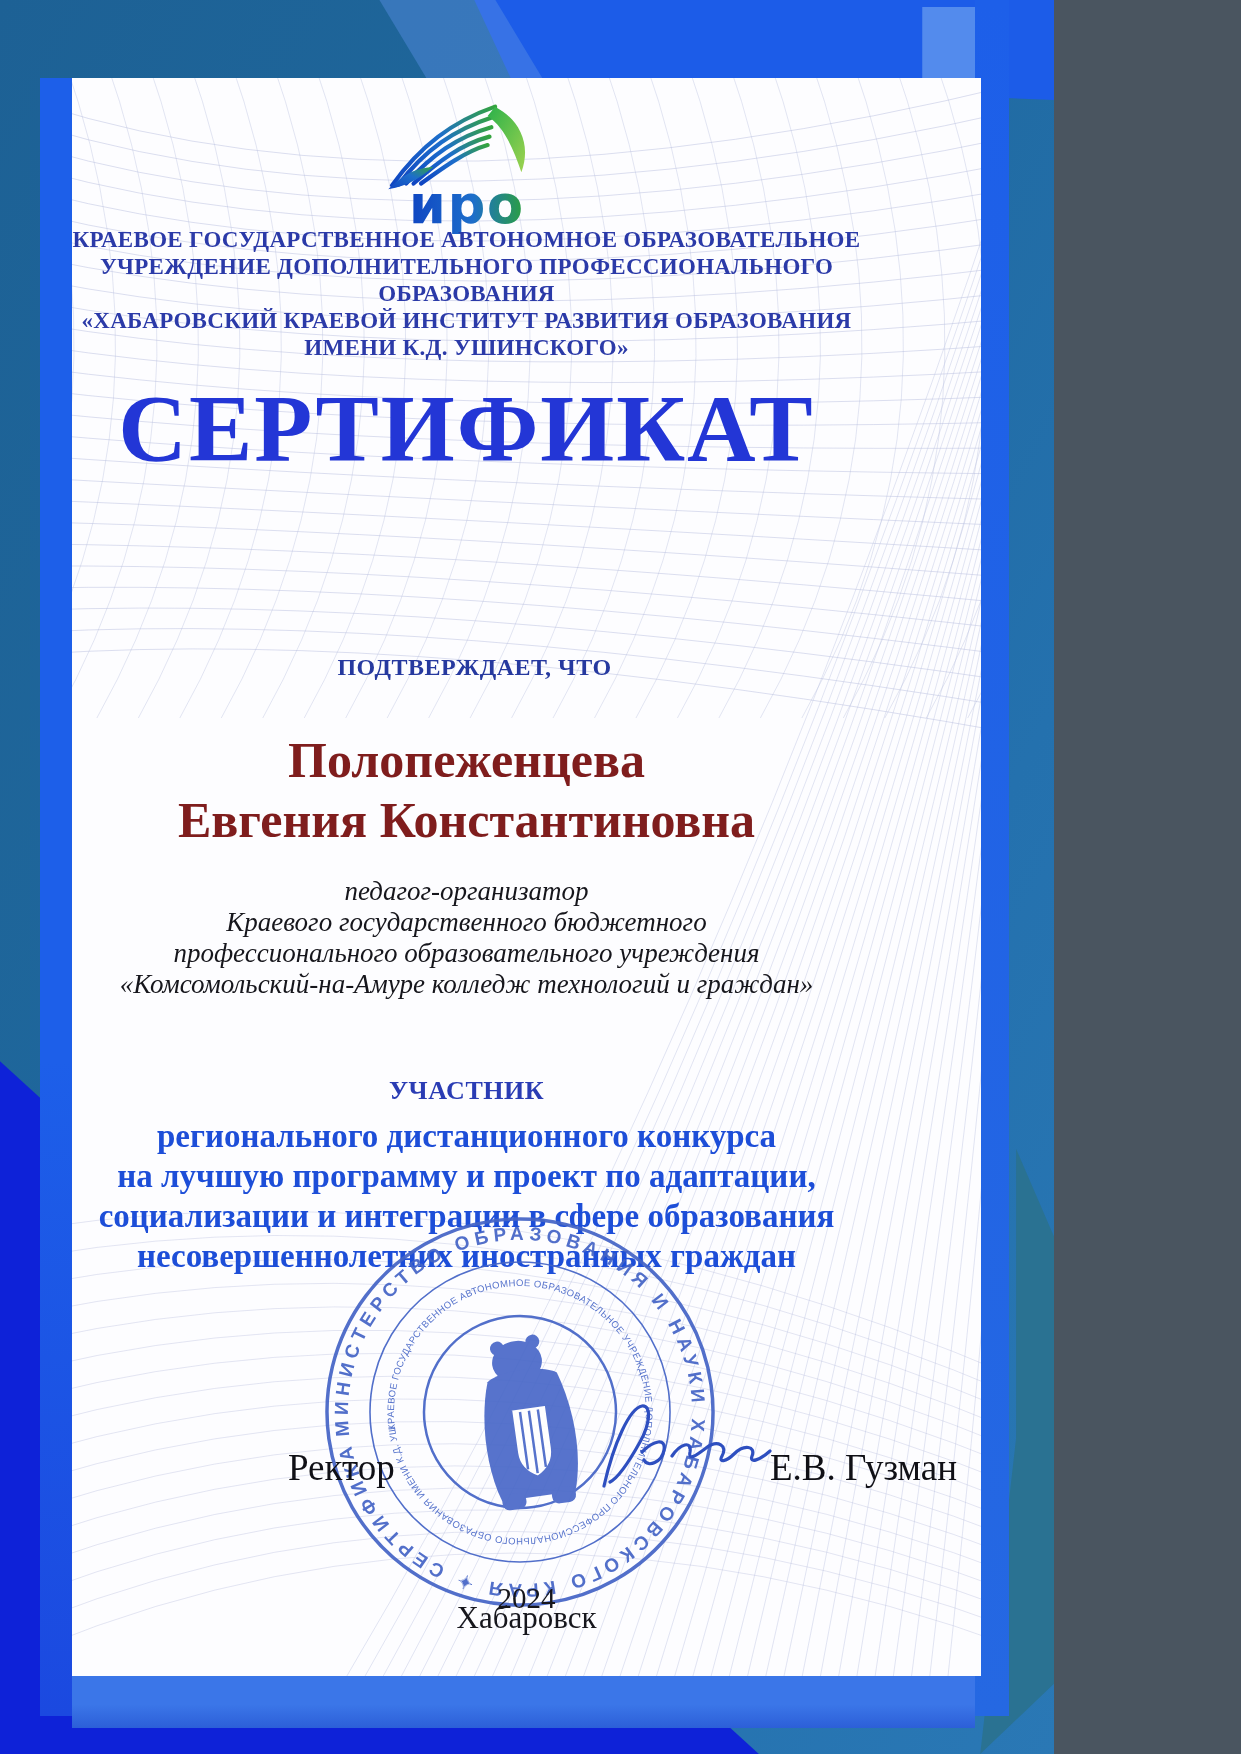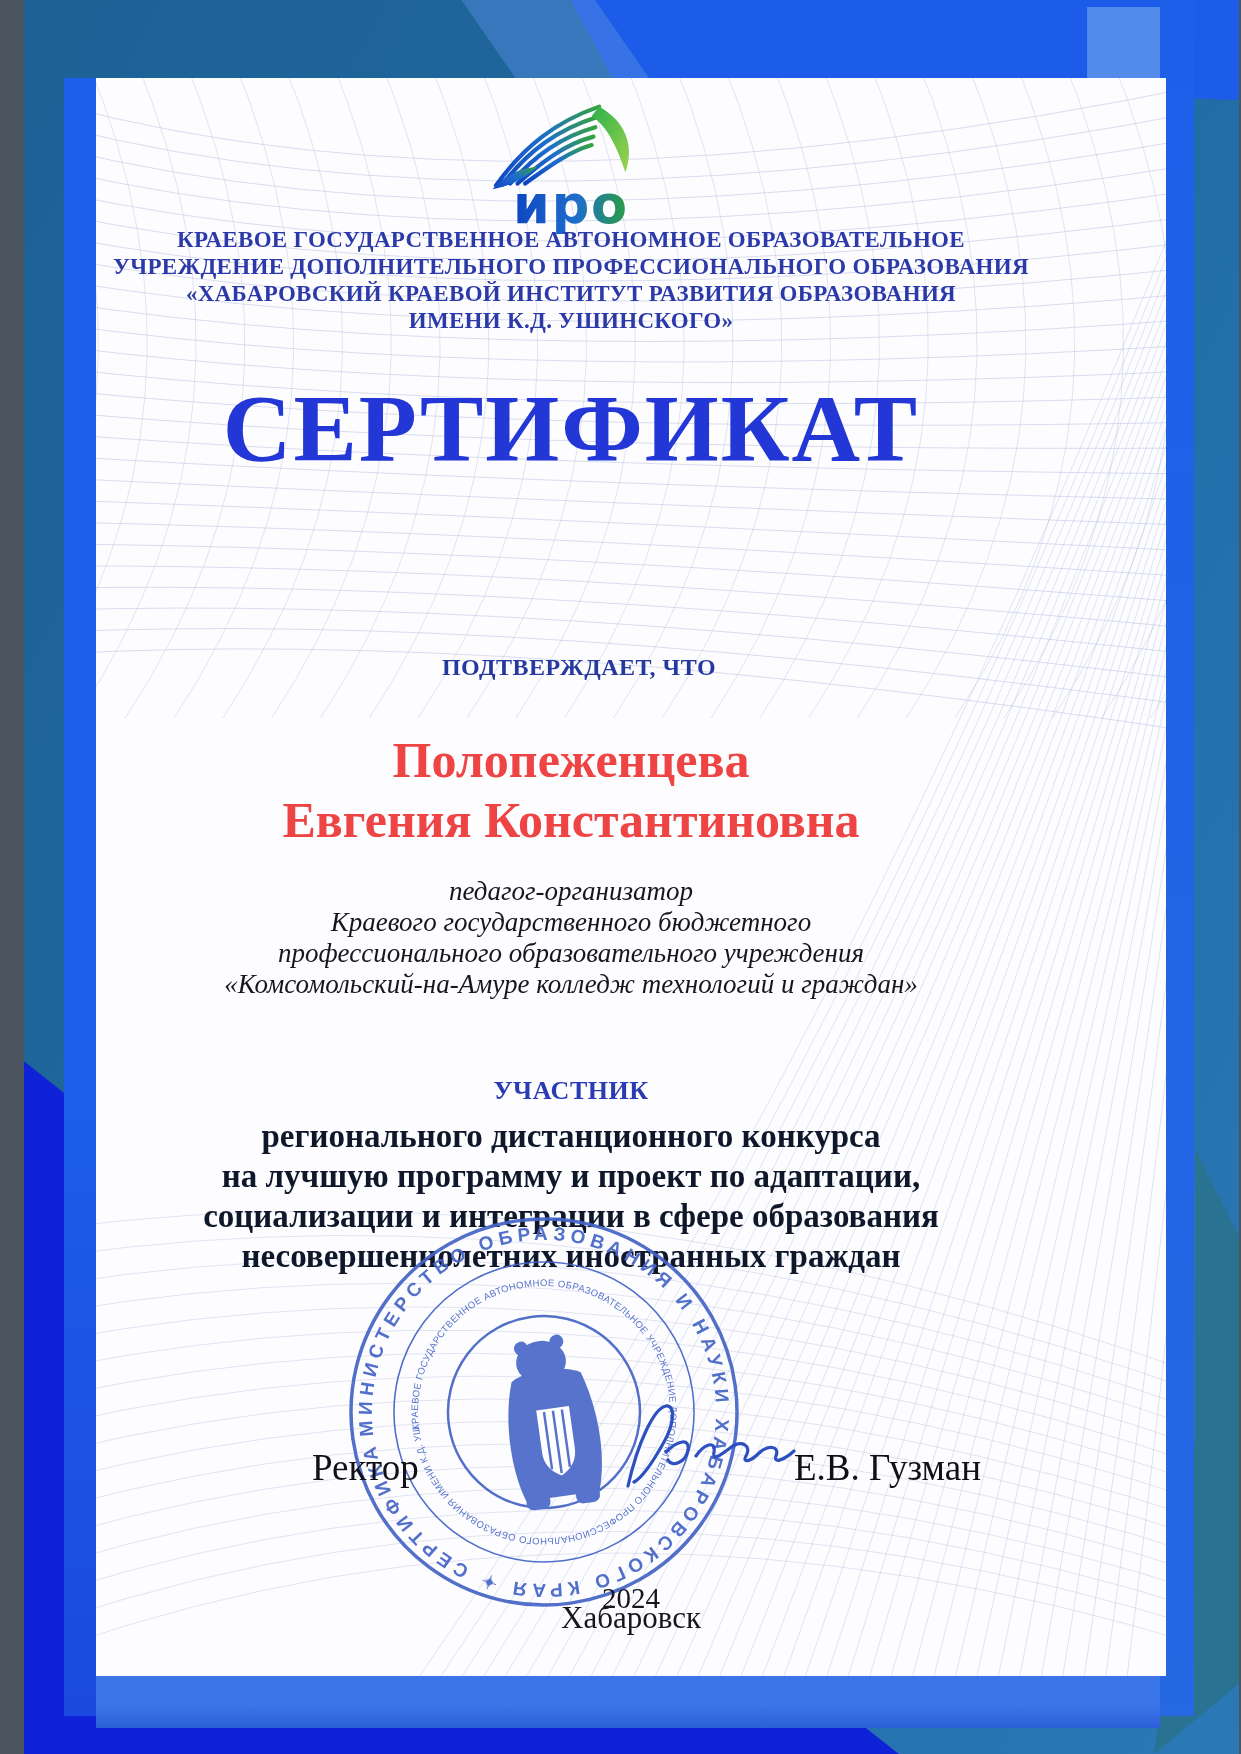--- a/index.html
+++ b/index.html
@@ -1,17 +1,17 @@
 <!DOCTYPE html>
 <html><head>
 <meta charset="utf-8">
 <style>
   html,body{margin:0;padding:0;background:#4a5560;}
-  .page{position:relative;width:1215px;height:1754px;overflow:hidden;
-        font-family:"Liberation Serif","DejaVu Serif",serif;margin-left:24px;}
+  .page{position:relative;width:1054px;height:1754px;overflow:hidden;
+        font-family:"Liberation Serif","DejaVu Serif",serif;}
   
   .frame-base{position:absolute;inset:0;
     background:linear-gradient(118deg,#1d6195 0%,#1f689d 40%,#2471ae 72%,#2a78b5 100%);}
   .corner-bl{position:absolute;inset:0;background:#0e22d8;
     clip-path:polygon(0 60.5%,72% 100%,0 100%);}
   .corner-tr-band{position:absolute;inset:0;background:#1c5ce8;
     clip-path:polygon(45% 0,100% 0,100% 5.7%,48.5% 4.5%);}
   .corner-tr-lite1{position:absolute;inset:0;background:rgba(130,178,240,.55);
     clip-path:polygon(87.5% .4%,94.3% .4%,94.3% 4.6%,87.5% 4.6%);}
   .corner-tr-lite2{position:absolute;inset:0;background:rgba(88,142,228,.45);
@@ -28,24 +28,24 @@
   .paper{position:absolute;left:72px;top:78px;right:73px;bottom:78px;
     background:#fdfdff;overflow:hidden;}
   #guilloche{position:absolute;inset:0;width:100%;height:100%;pointer-events:none;}
   .main-col{position:absolute;left:0;right:120px;top:0;bottom:0;}
   .main-col>div{position:absolute;width:100%;text-align:center;}
   .logo-wrap{top:8px;}
   .inst{top:148px;font-weight:bold;font-size:23px;line-height:27px;
     letter-spacing:.3px;color:#2b3aa8;}
   .title{top:296px;font-weight:bold;font-size:95px;letter-spacing:2px;color:#2336d6;}
   .confirms{top:576px;font-weight:bold;font-size:24px;letter-spacing:.5px;color:#26399f;padding-left:8px;}
-  .name{top:652px;font-weight:bold;font-size:50px;line-height:60px;color:#ef4444;}
+  .name{top:652px;font-weight:bold;font-size:50px;line-height:60px;color:#7f1d1d;}
   .role{top:798px;font-style:italic;font-size:27px;line-height:31px;color:#16161c;}
   .participant{top:998px;font-weight:bold;font-size:26px;letter-spacing:.5px;color:#2a3cb4;}
-  .event{top:1038px;font-weight:bold;font-size:33px;line-height:40px;color:#0f172a;}
+  .event{top:1038px;font-weight:bold;font-size:33px;line-height:40px;color:#1d4ed8;}
   .sig-role,.sig-name{position:absolute;font-size:37px;color:#101016;}
   .sig-role{left:216px;top:1368px;}
   .sig-name{left:698px;top:1368px;text-align:center;}
   .stamp-wrap{position:absolute;left:248px;top:1134px;width:400px;height:400px;
     transform:rotate(-8deg);opacity:.92;}
   .signature{position:absolute;left:508px;top:1312px;}
   .city{position:absolute;top:1522px;width:100%;text-align:center;font-size:31px;color:#16161c;}
   .year{position:absolute;top:1504px;width:100%;text-align:center;font-size:29px;color:#16161c;}
 </style>
 </head>

